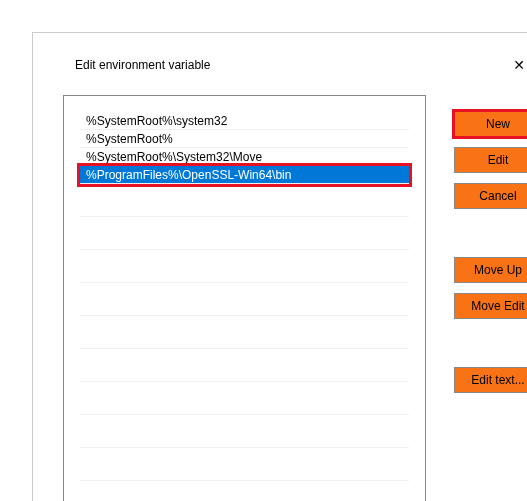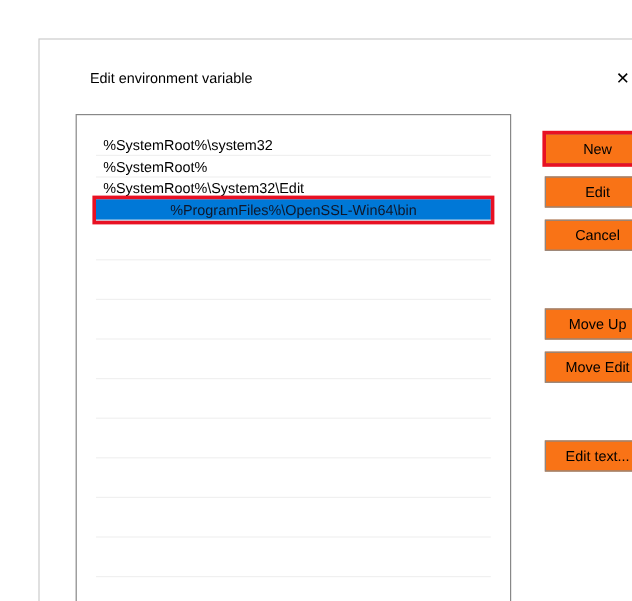--- a/index.html
+++ b/index.html
@@ -63,22 +63,21 @@
       line-height: 18px;
       padding: 0 6px;
       font-size: 12px;
       white-space: nowrap;
       overflow: hidden;
       border-bottom: 1px solid #f0f0f0;
       cursor: default;
     }
     .list-item.selected {
       background: #0078d7;
-      color: #0f172a;
-      text-align: center;
+      color: #ffffff;
     }
     .highlight-red {
       outline: 3px solid #e81123;
       outline-offset: -1px;
       position: relative;
       z-index: 1;
     }
     .list-item.highlight-red {
       outline: 3px solid #e81123;
       outline-offset: 0;
@@ -127,21 +126,21 @@
     <span>Edit environment variable</span>
     <div class="close-btn">
       <span>✕</span>
     </div>
   </div>
 
   <div class="content">
     <div class="listbox" id="listbox">
         <div class="list-item">%SystemRoot%\system32</div>
         <div class="list-item">%SystemRoot%</div>
-        <div class="list-item">%SystemRoot%\System32\Edit</div>
+        <div class="list-item">%SystemRoot%\System32\Move</div>
         <div class="list-item selected highlight-red">%ProgramFiles%\OpenSSL-Win64\bin</div>
         <div class="empty-row"></div>
         <div class="empty-row"></div>
         <div class="empty-row"></div>
         <div class="empty-row"></div>
         <div class="empty-row"></div>
         <div class="empty-row"></div>
         <div class="empty-row"></div>
         <div class="empty-row"></div>
         <div class="empty-row"></div>

